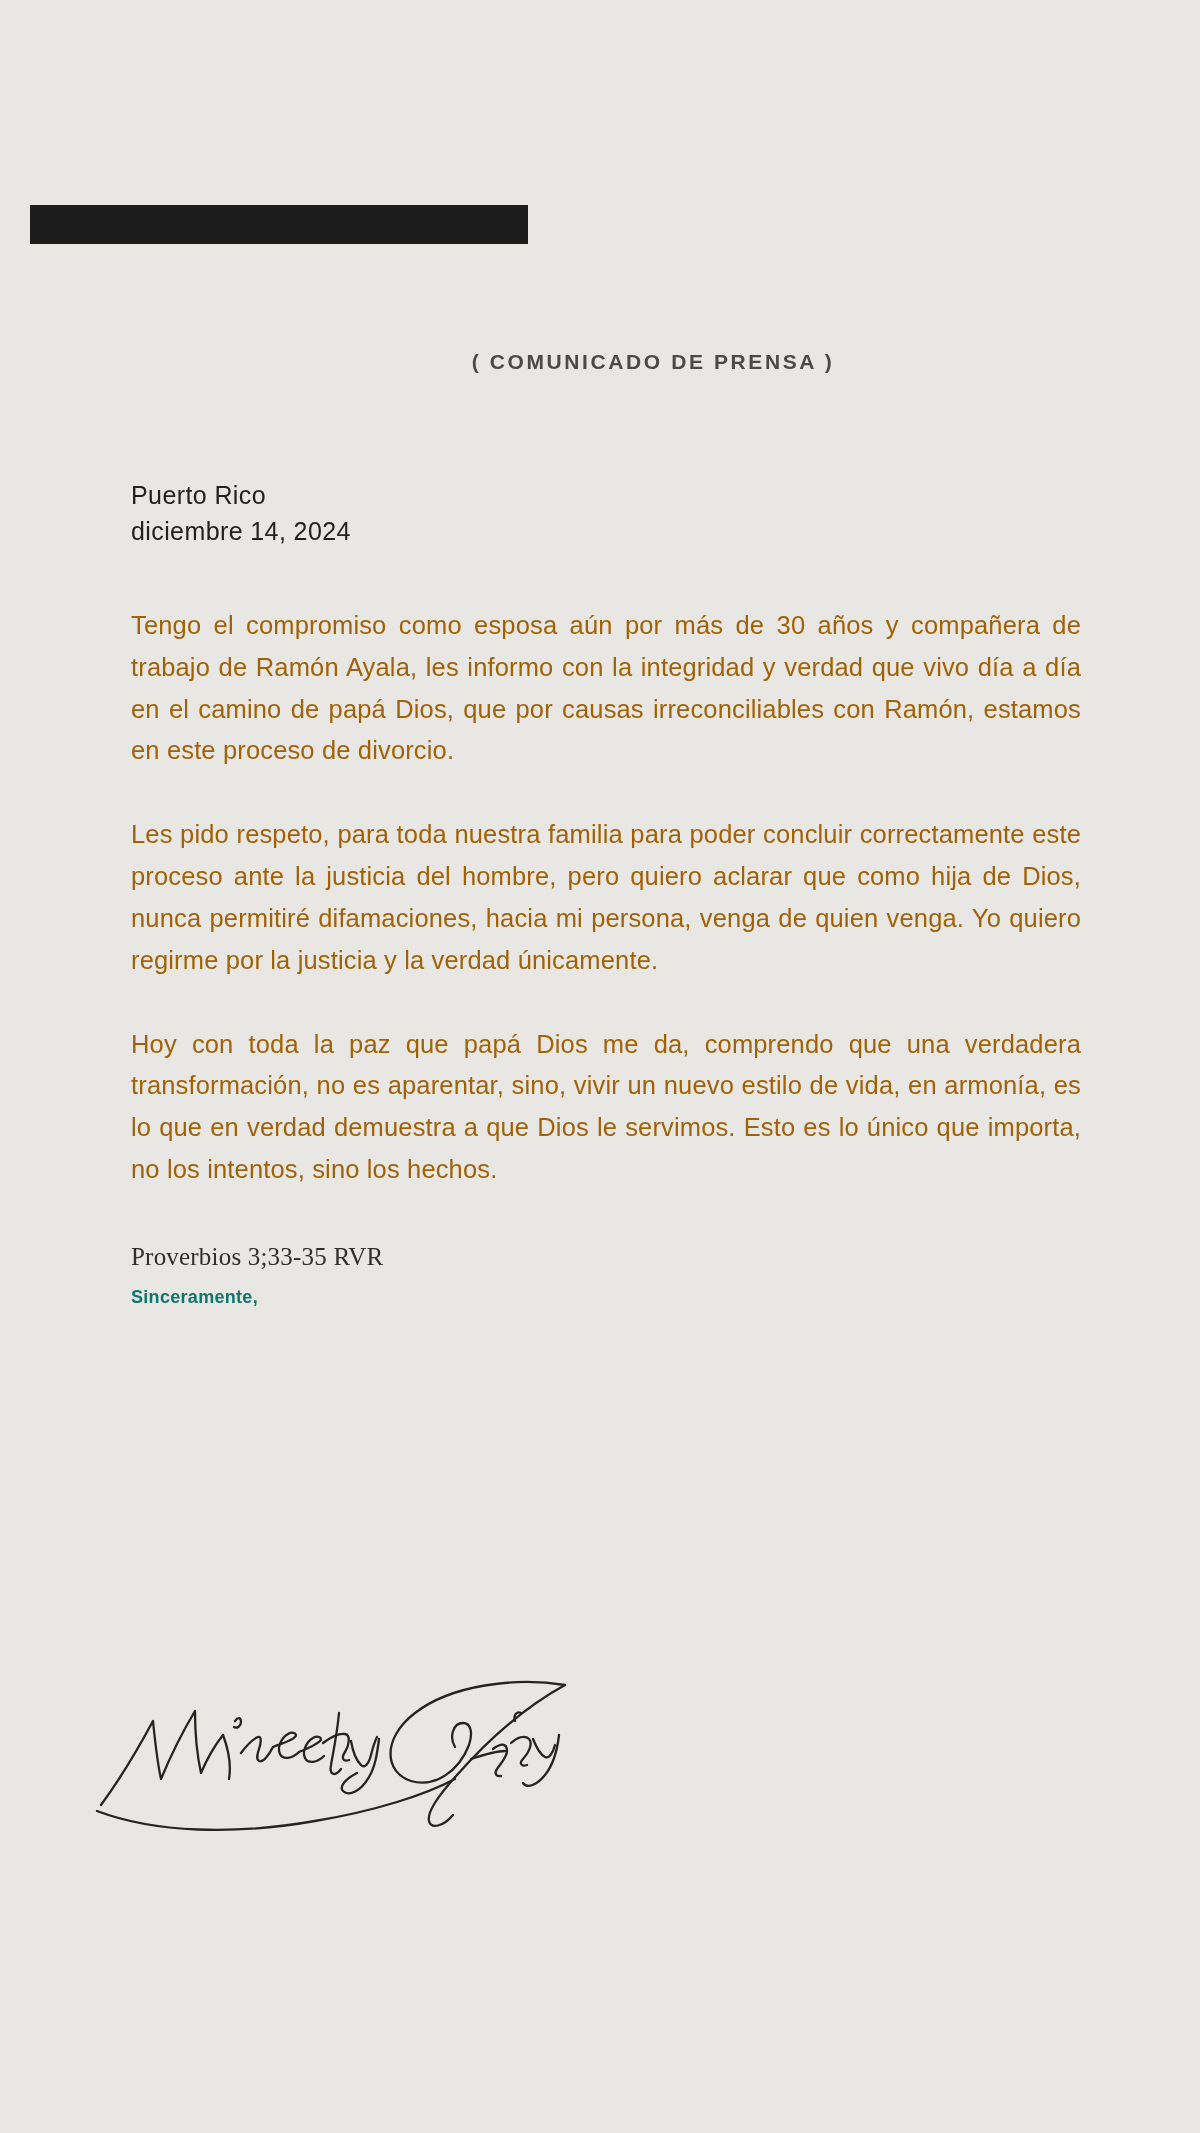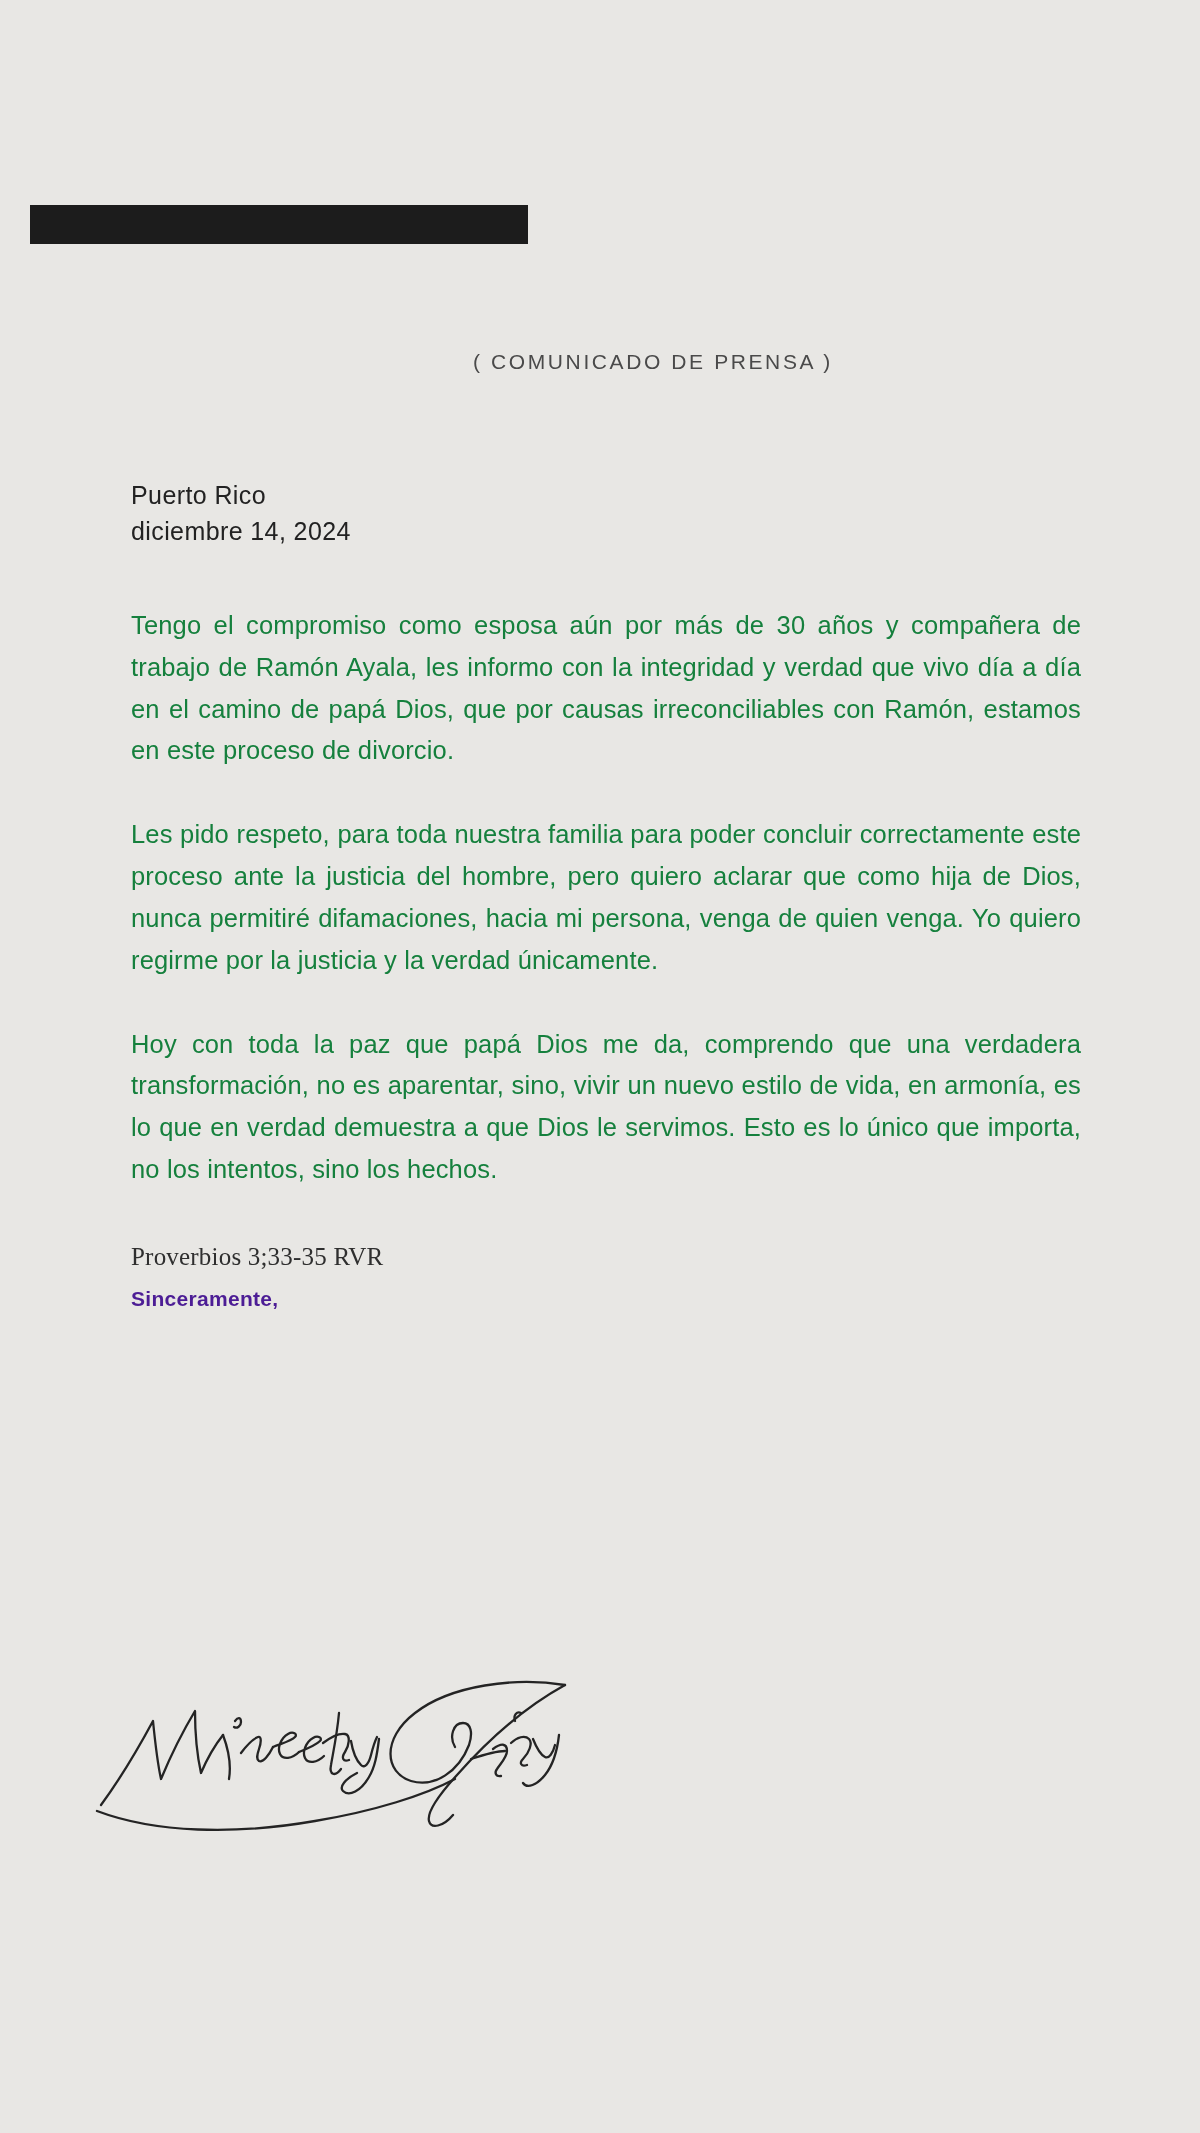--- a/index.html
+++ b/index.html
@@ -37,20 +37,21 @@
     position: absolute;
     left: 0;
     right: 0;
     top: 350px;
     text-align: center;
     font-size: 21px;
     letter-spacing: 2.6px;
     color: #4a4a4a;
     padding-left: 106px;
     box-sizing: border-box;
+    font-weight: bold;
   }
 
   .body-block {
     position: absolute;
     left: 131px;
     top: 478px;
     width: 950px;
   }
 
   .place-line,
@@ -58,44 +59,44 @@
     font-size: 25px;
     font-weight: normal;
     letter-spacing: 0.4px;
     line-height: 1.42;
     color: #222;
   }
 
   .para {
     font-size: 25.5px;
     line-height: 1.64;
-    color: #15803d;
+    color: #a16207;
     text-align: justify;
     text-justify: inter-word;
     margin-top: 42px;
     letter-spacing: 0.15px;
   }
 
   .para:first-of-type {
     margin-top: 56px;
   }
 
   .scripture {
     margin-top: 52px;
     font-size: 25px;
     color: #2f2f2f;
     letter-spacing: 0.2px;
     font-family: Liberation Serif, serif;
   }
 
   .signoff {
     margin-top: 16px;
-    font-size: 21px;
+    font-size: 18px;
     font-weight: bold;
-    color: #4c1d95;
+    color: #0f766e;
     letter-spacing: 0.3px;
   }
 
   .signature-wrap {
     position: absolute;
     left: 95px;
     top: 1655px;
     width: 560px;
     height: 180px;
   }

